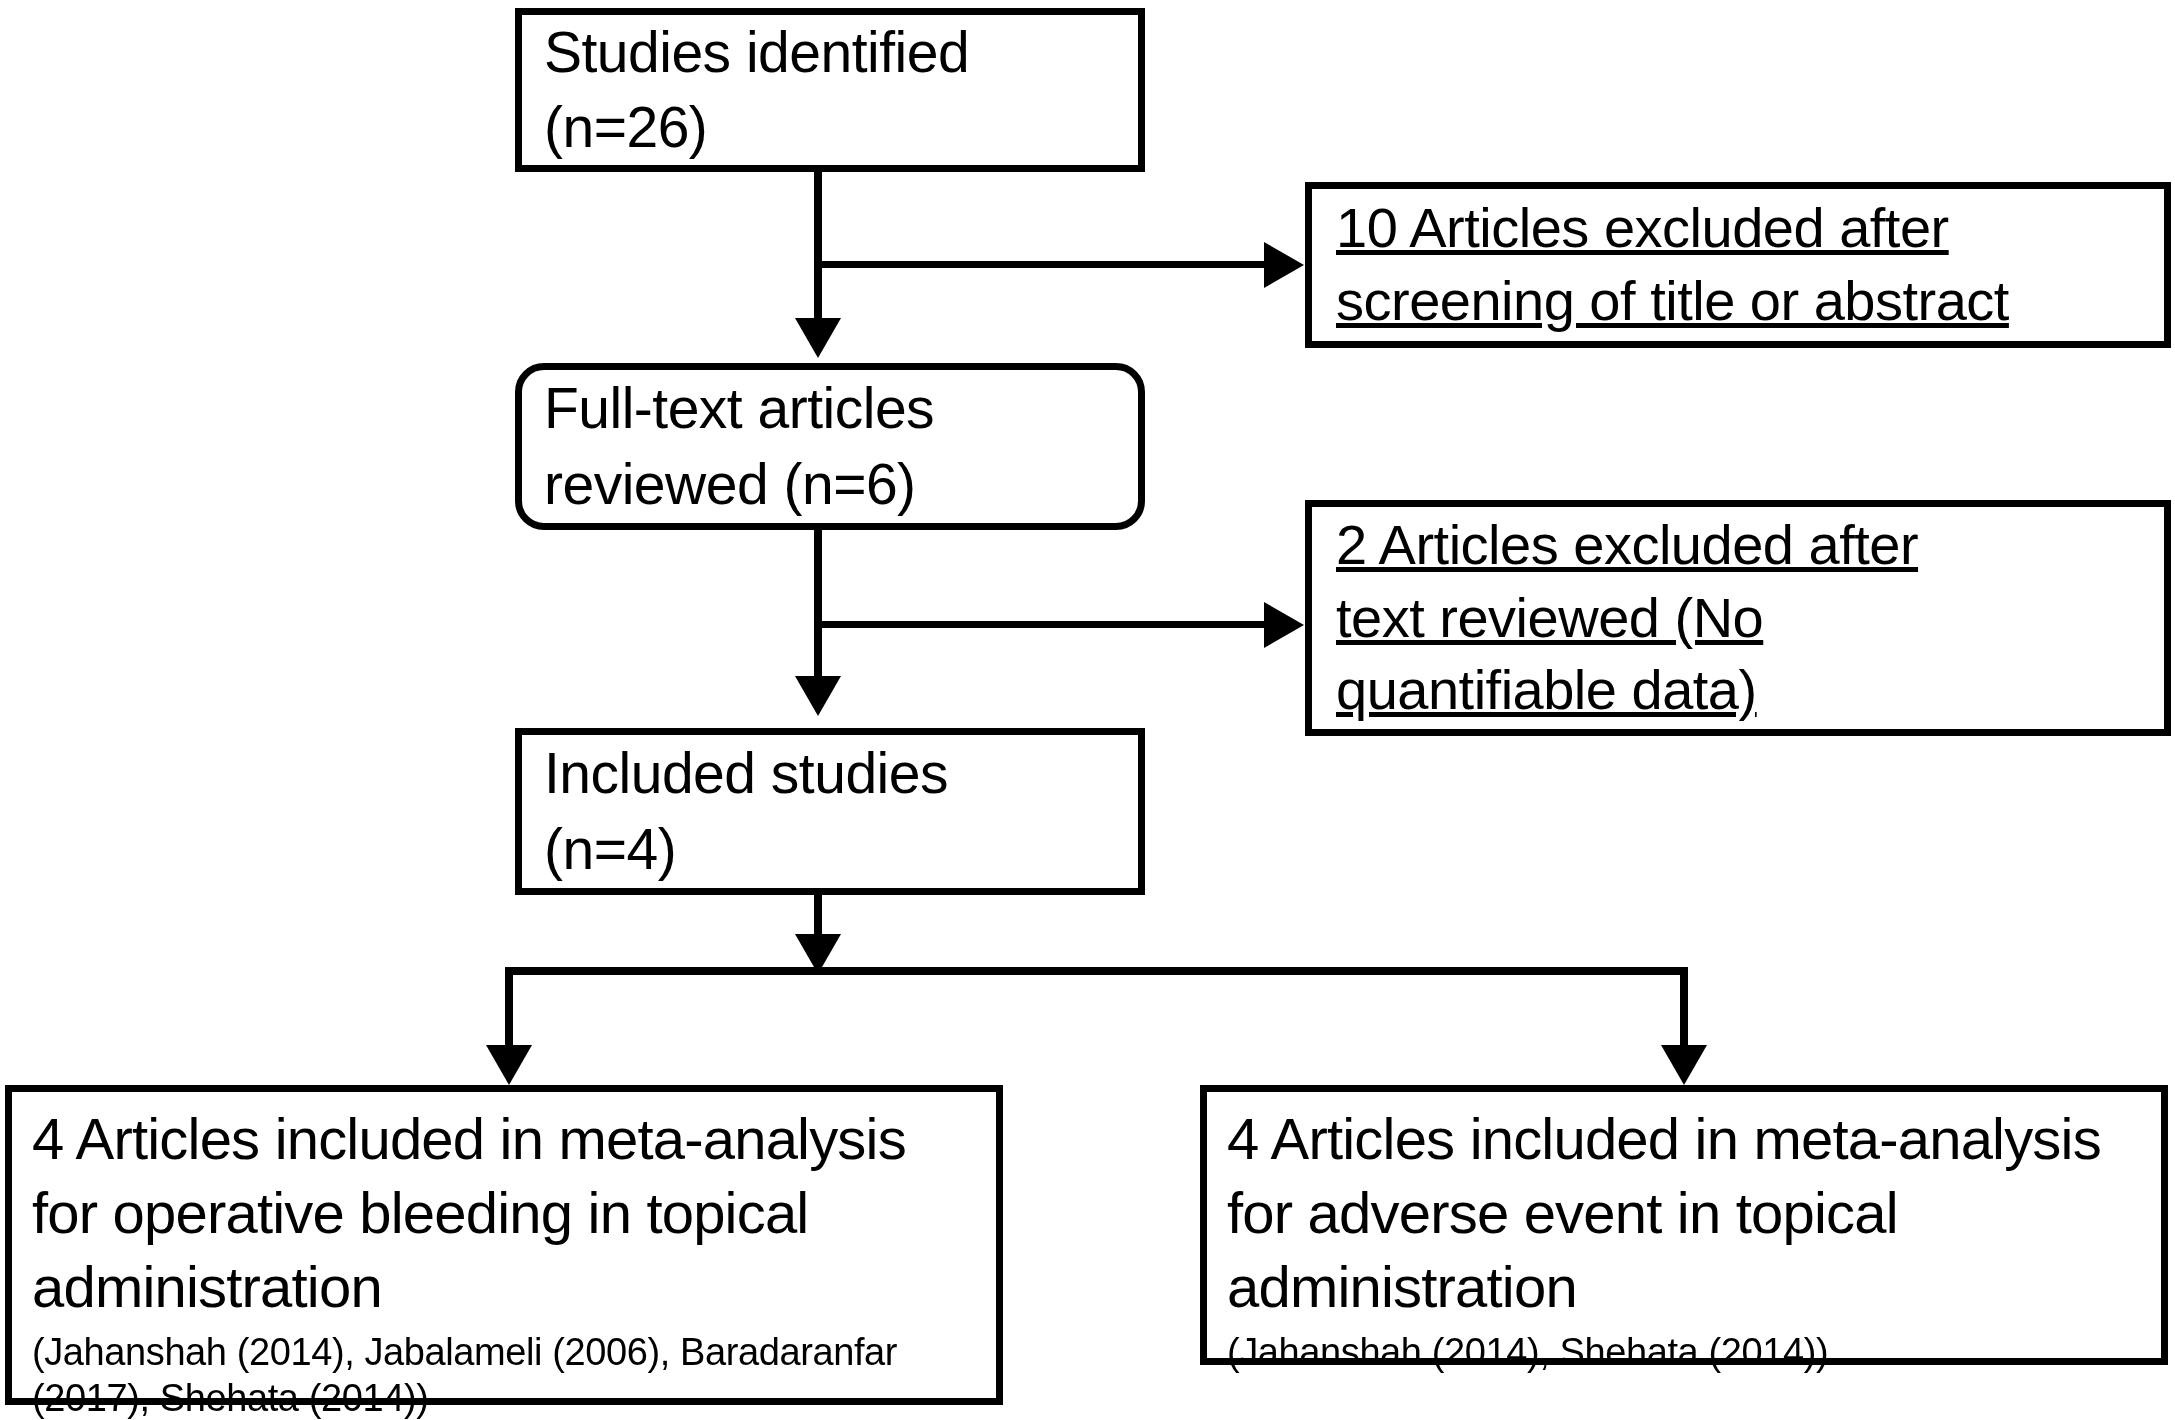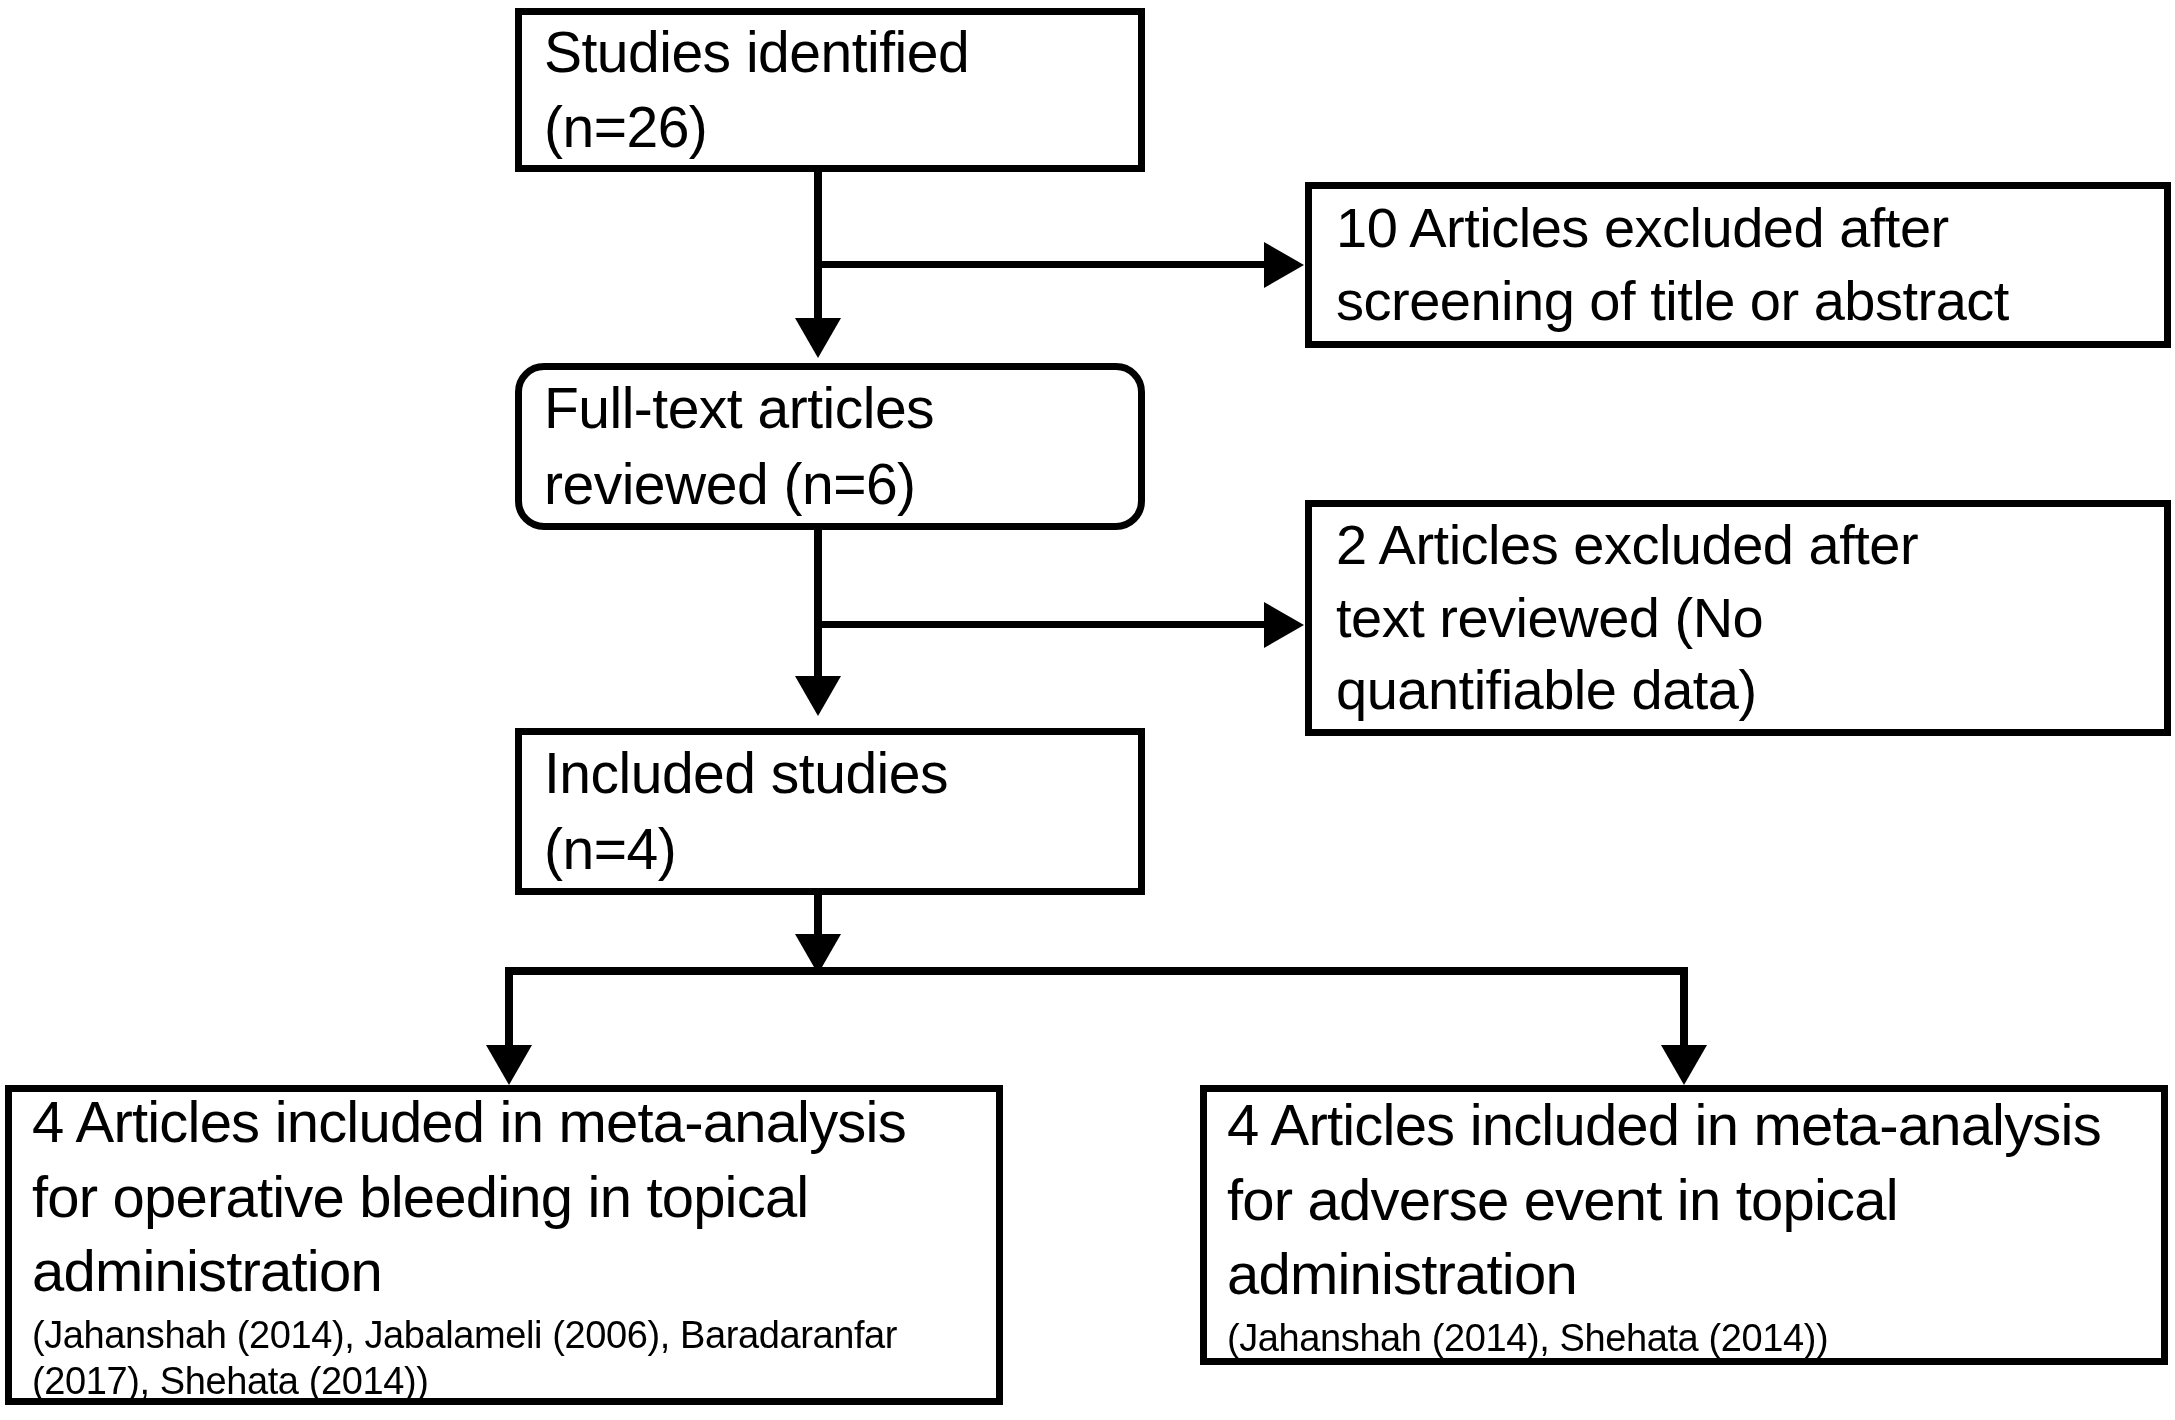--- a/index.html
+++ b/index.html
@@ -40,25 +40,26 @@
     letter-spacing: -0.5px;
   }
   
   .excl-box {
     padding: 6px 24px;
   }
   .excl-box .line {
     font-size: 56px;
     line-height: 1.30;
     letter-spacing: -0.5px;
+    text-decoration: underline;
   }
   
   .result-box {
     padding: 10px 20px;
-    justify-content: center;
+    justify-content: flex-start;
   }
   .result-box .line {
     font-size: 58px;
     line-height: 1.28;
     letter-spacing: -0.8px;
   }
   .result-box .cite {
     font-size: 38px;
     line-height: 1.22;
     letter-spacing: -0.4px;

